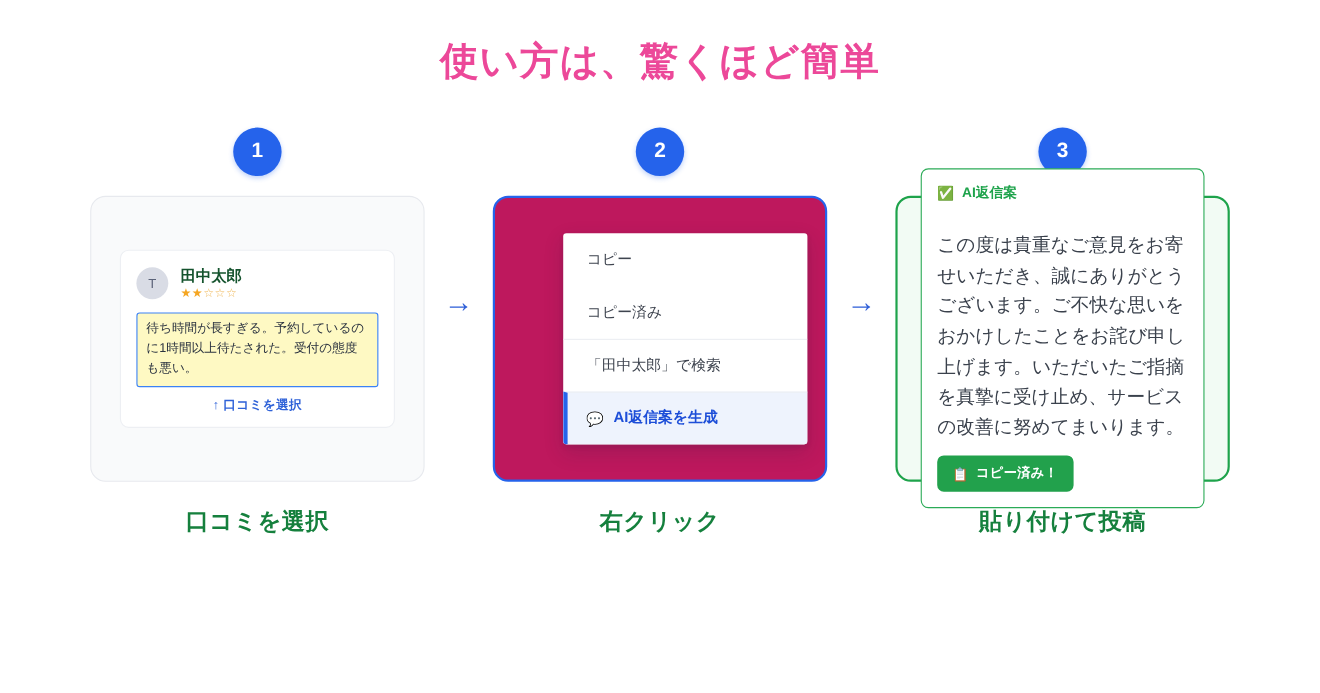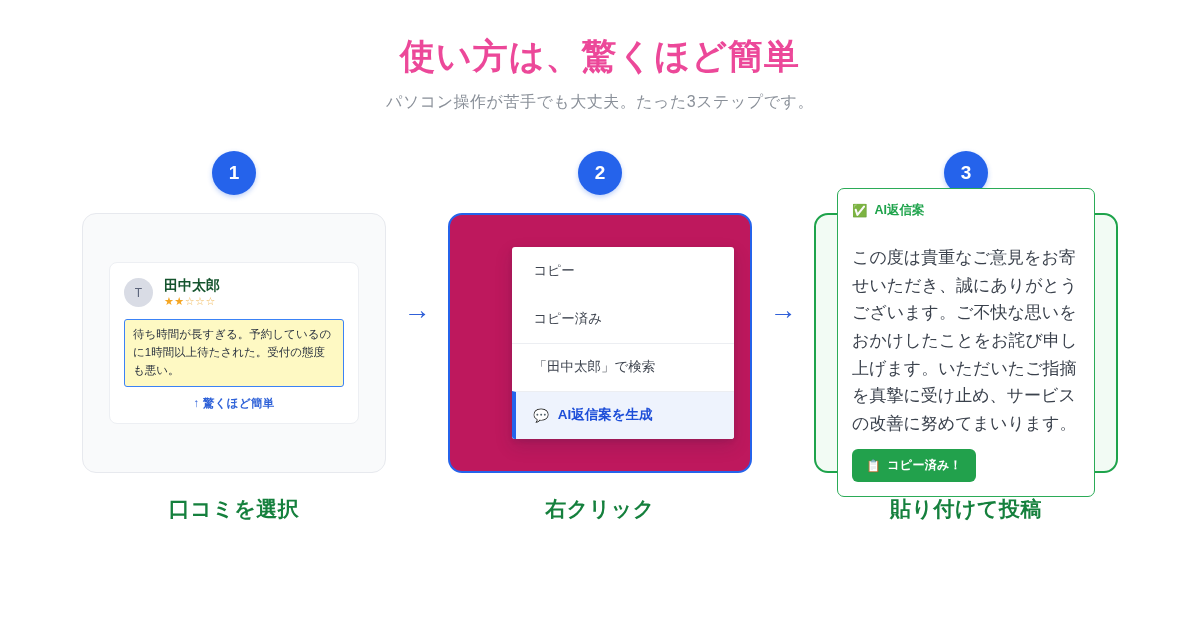--- a/index.html
+++ b/index.html
@@ -199,38 +199,37 @@
     letter-spacing: .3px;
   }
 </style>
 </head>
 <body>
 
 <div class="page">
 
   <div class="header">
     <div class="title">使い方は、驚くほど簡単</div>
-    <div class="subtitle">パソコン操作が苦手でも大丈夫。たった3ステップです。</div>
   </div>
 
   <div class="steps">
 
     <div class="step">
       <div class="badge">1</div>
       <div class="card card-1">
         <div class="review-box">
           <div class="review-head">
             <div class="avatar">T</div>
             <div>
               <div class="reviewer-name">田中太郎</div>
               <div class="stars">★★<span class="off">☆☆☆</span></div>
             </div>
           </div>
           <div class="selected-text">待ち時間が長すぎる。予約しているのに1時間以上待たされた。受付の態度も悪い。</div>
-          <div class="select-hint">↑ 驚くほど簡単</div>
+          <div class="select-hint">↑ 口コミを選択</div>
         </div>
       </div>
       <div class="step-label">口コミを選択</div>
     </div>
 
     <div class="arrow">→</div>
 
     <div class="step">
       <div class="badge">2</div>
       <div class="card card-2">

